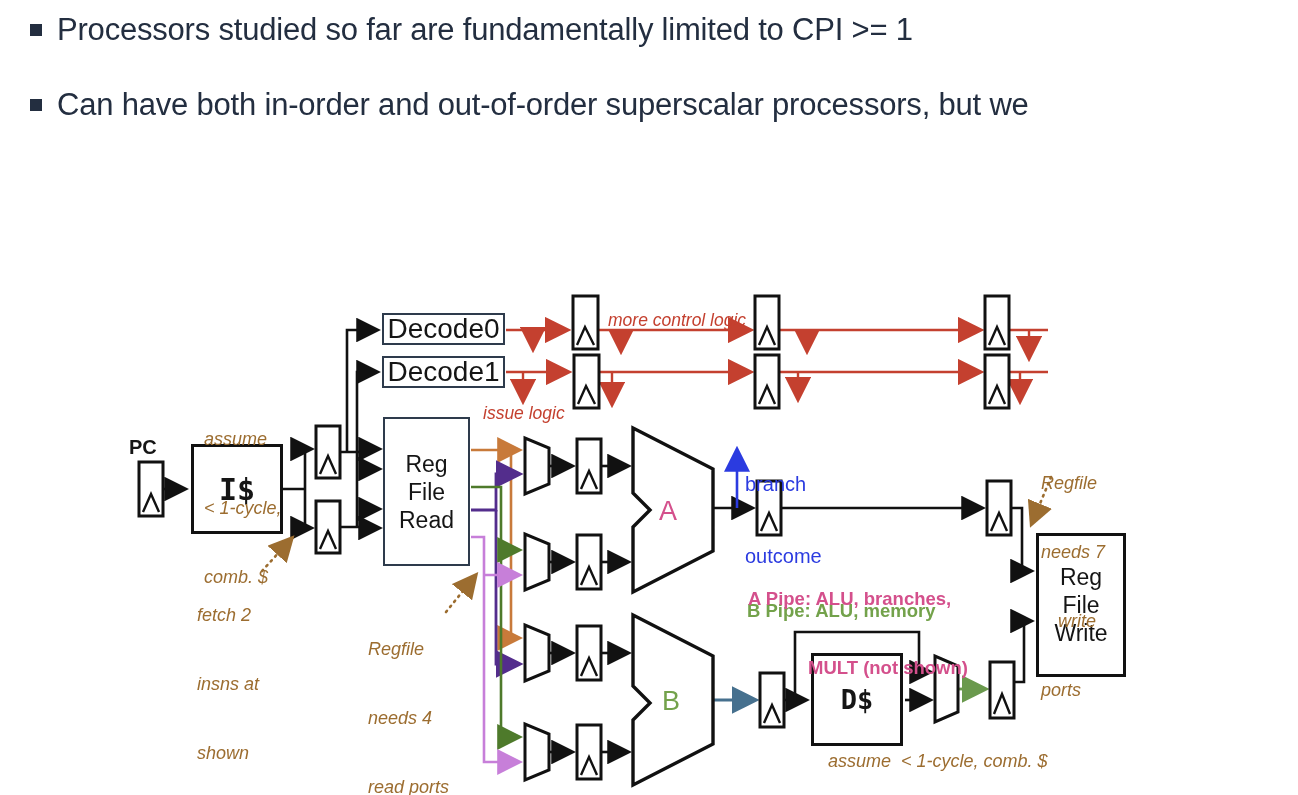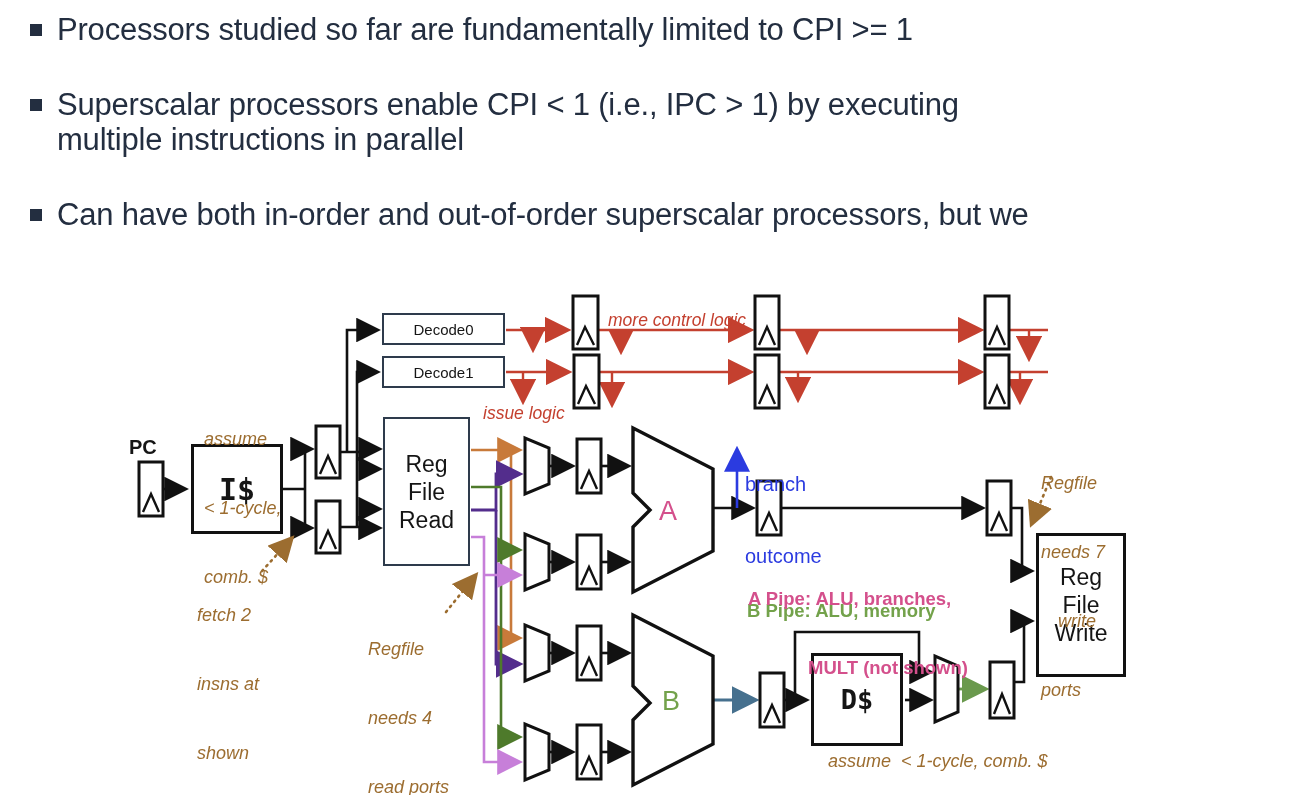--- a/index.html
+++ b/index.html
@@ -33,47 +33,40 @@
   .m-s{fill:var(--wire-steelblue);} .m-g2{fill:var(--wire-result-green);}
   .m-b{fill:var(--branch-blue);} .m-br{fill:var(--note-brown);}
   
   .abs{position:absolute;}
   .box{position:absolute;background:#fff;display:flex;flex-direction:column;
        align-items:center;justify-content:center;color:#151515;text-align:center;}
   .b-slate{border:2.5px solid var(--box-border-slate);}
   .b-black{border:3px solid var(--wire-black);}
   .mono{font-family:"DejaVu Sans Mono",monospace;font-weight:bold;}
   .lbl-pc{font-size:20px;font-weight:600;color:#151515;}
-  .lbl-decode{font-size:15px;text-align:right;}
+  .lbl-decode{font-size:28px;text-align:right;}
   .lbl-rf{font-size:23px;line-height:28px;}
   .ann-brown{color:var(--note-brown);font-style:italic;font-size:18px;line-height:23px;white-space:pre;}
   .ann-red{color:var(--control-red);font-style:italic;font-size:17.5px;white-space:pre;}
   .ann-blue{color:var(--branch-blue);font-size:20px;line-height:24px;white-space:pre;}
   .ann-pink{color:var(--pipe-a-pink);font-weight:bold;font-size:18.5px;line-height:23px;white-space:pre;}
   .ann-green{color:var(--pipe-b-green);font-weight:bold;font-size:18.5px;white-space:pre;}
   .alu-letter{font-size:27px;font-weight:500;}
   .ind{padding-left:60px;} .ind2{padding-left:17px;}
 </style>
 </head>
 <body>
 
 <div class="slide">
 
   <div class="bullets">
     <div class="bullet">
       <span class="sq"></span>
       <div class="btxt">
         <div>Processors studied so far are fundamentally limited to CPI &gt;= 1</div>
-      </div>
-    </div>
-    <div class="bullet">
-      <span class="sq"></span>
-      <div class="btxt">
-        <div>Superscalar processors enable CPI &lt; 1 (i.e., IPC &gt; 1) by executing</div>
-        <div>multiple instructions in parallel</div>
       </div>
     </div>
     <div class="bullet gap-sm">
       <span class="sq"></span>
       <div class="btxt">
         <div>Can have both in-order and out-of-order superscalar processors, but we</div>
       </div>
     </div>
   </div>
 

